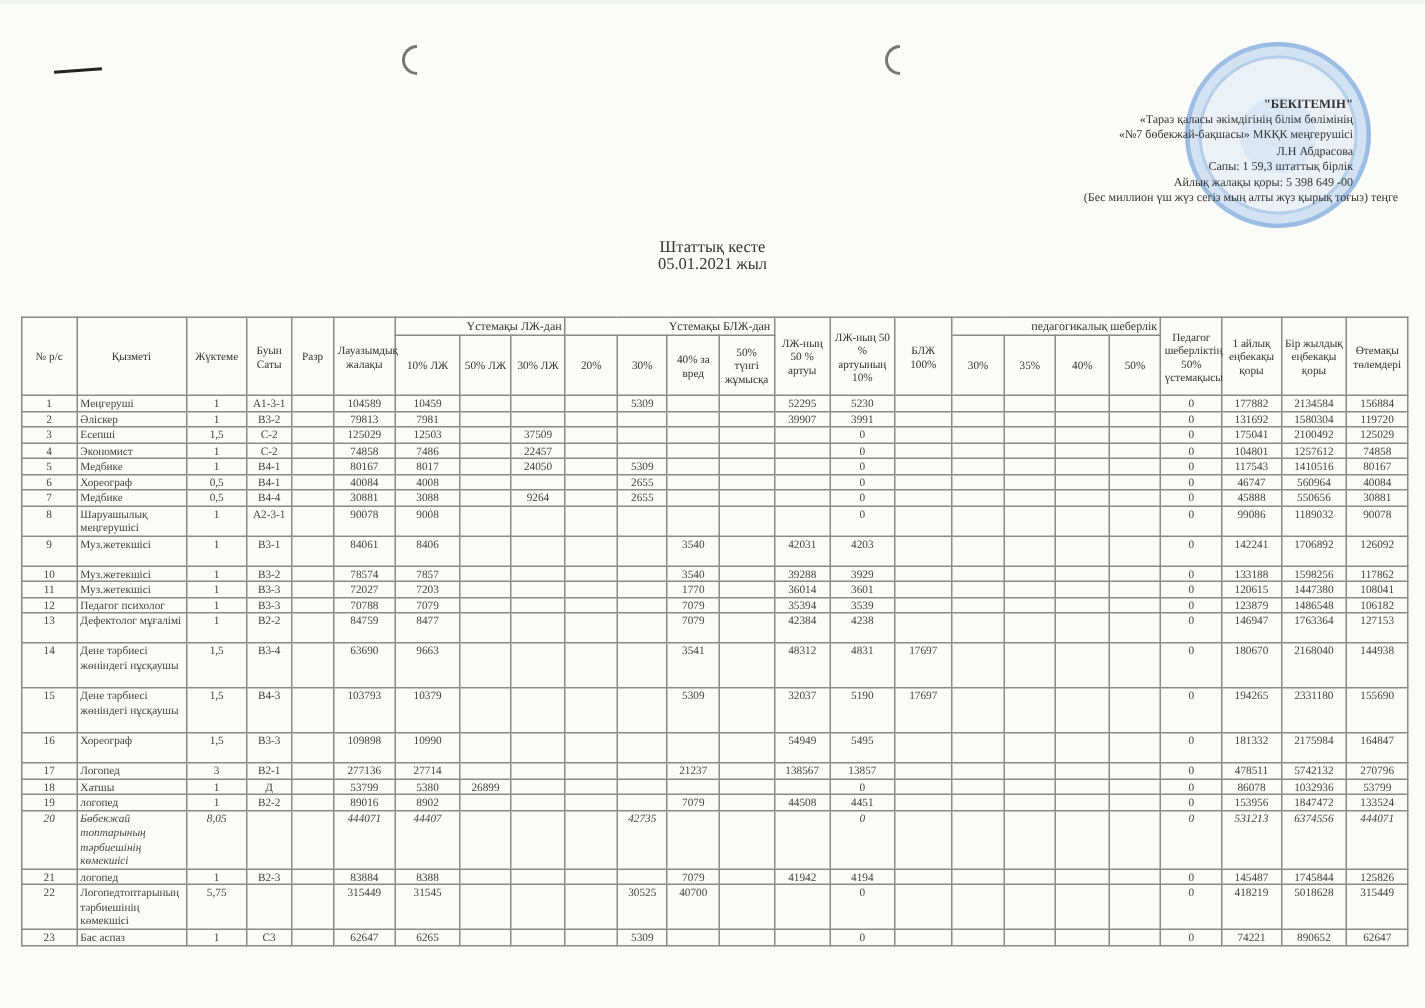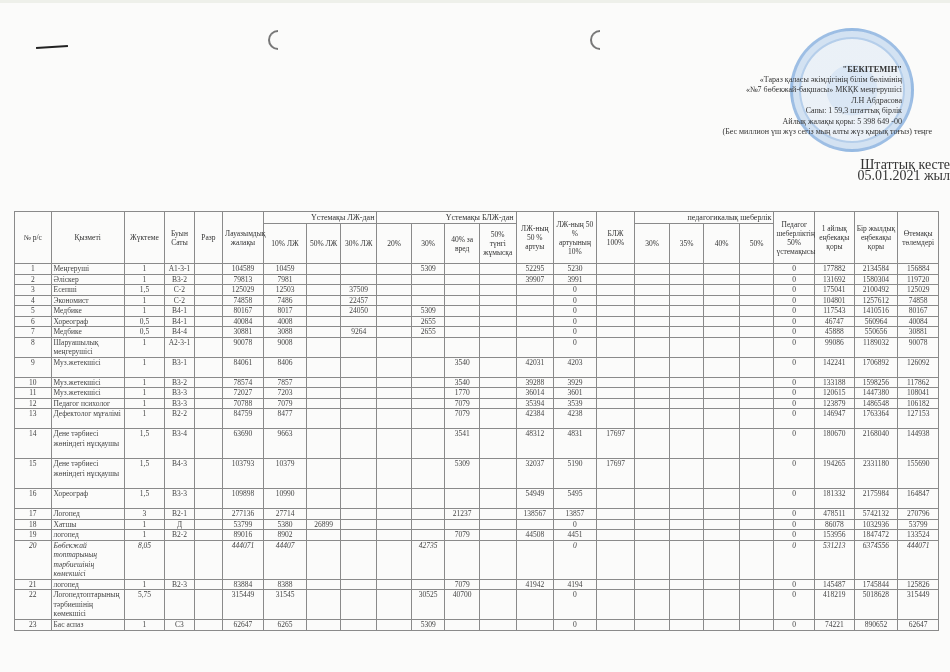--- a/index.html
+++ b/index.html
@@ -15,21 +15,21 @@
   .hole { position: absolute; top: 30px; width: 8px; height: 16px; border: 2px solid #777; border-right: none; border-radius: 10px 0 0 10px; }
   .stamp {
     position: absolute; left: 790px; top: 28px; width: 118px; height: 118px; border-radius: 50%;
     border: 3px solid rgba(80,140,210,0.55);
     box-shadow: inset 0 0 0 6px rgba(255,255,255,0.4), inset 0 0 0 8px rgba(80,140,210,0.35);
     background: radial-gradient(circle, rgba(120,170,230,0.25) 0 30%, rgba(120,170,230,0.12) 31% 70%, transparent 71%);
   }
   .approve { position: absolute; right: 48px; top: 64px; text-align: right; font-size: 8px; line-height: 10.5px; color: #333; }
   .approve .head { font-weight: bold; font-size: 8.5px; }
   .approve .last { margin-right: -30px; }
-  .title { position: absolute; left: 0; right: 0; top: 160px; text-align: right; font-size: 14px; line-height: 10.5px; color: #333; }
+  .title { position: absolute; left: 0; right: 0; top: 160px; text-align: center; font-size: 11px; line-height: 10.5px; color: #333; }
   table.staff {
     position: absolute; left: 14px; top: 211px; width: 925px;
     border-collapse: collapse; table-layout: fixed;
     font-size: 7.5px; color: #444;
   }
   table.staff th, table.staff td { border: 1px solid #8a8a8a; padding: 0 2px; vertical-align: top; }
   table.staff th { font-weight: normal; text-align: center; vertical-align: middle; line-height: 9px; color: #333; }
   table.staff th.grp { height: 11px; font-size: 8px; text-align: right; }
   table.staff td { text-align: center; line-height: 9.5px; height: 9px; }
   table.staff td.name { text-align: left; }

